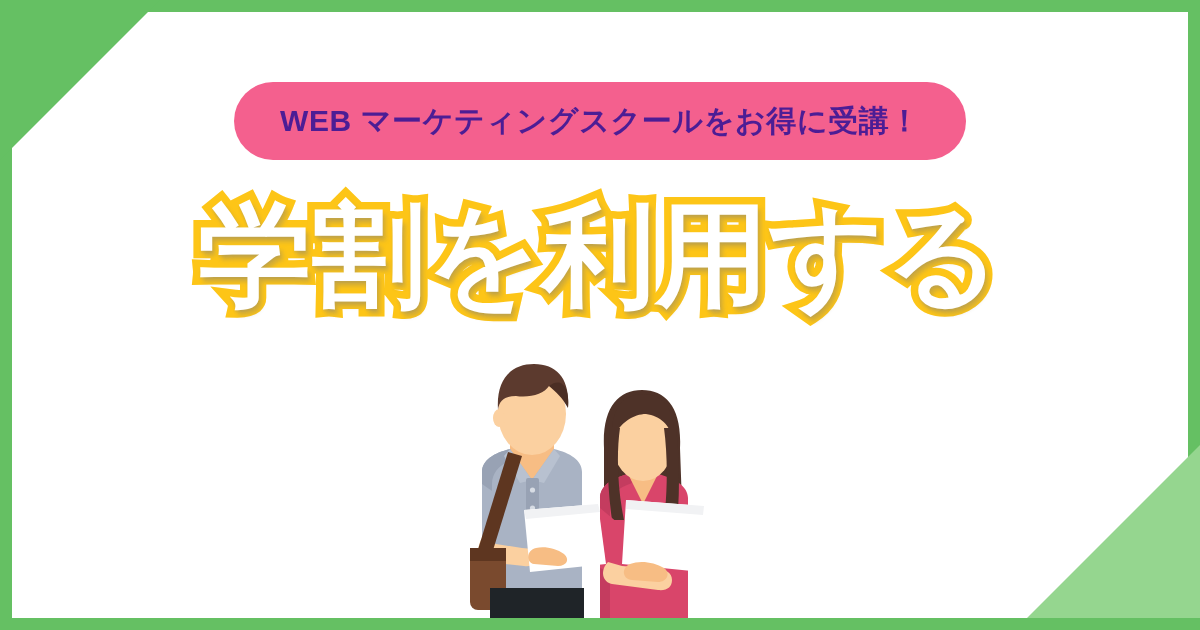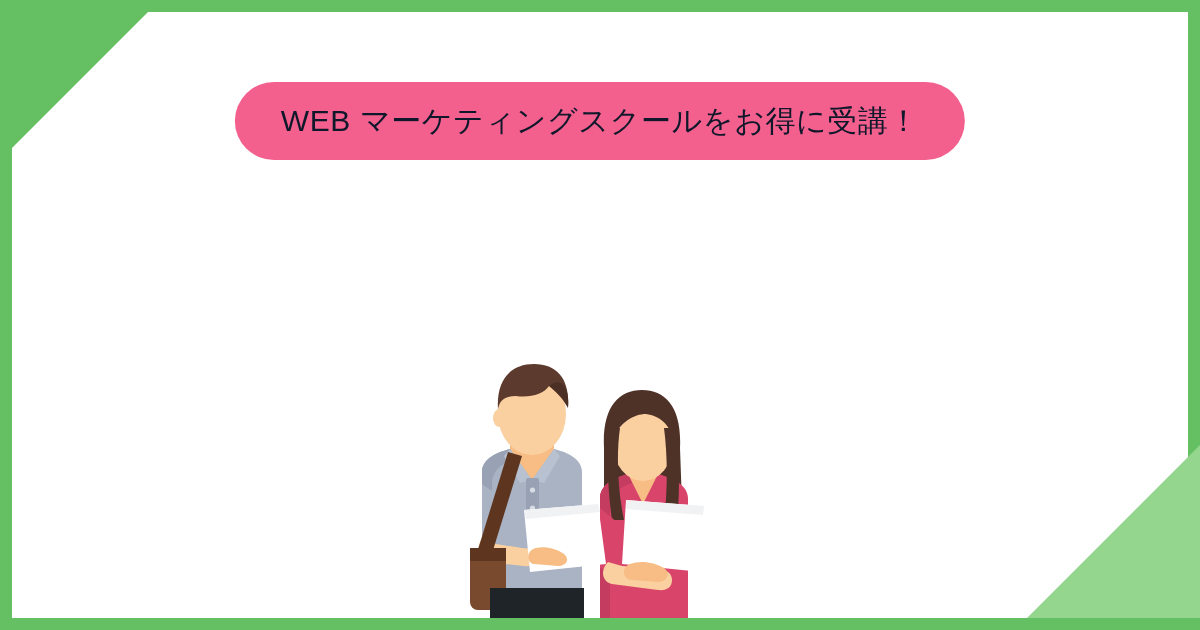--- a/index.html
+++ b/index.html
@@ -70,23 +70,23 @@
     height: 78px;
     padding: 0 46px;
     border-radius: 39px;
     background: #f4608e;
     display: flex;
     align-items: center;
     justify-content: center;
     box-sizing: border-box;
   }
   .badge-text {
-    color: #0f172a;
+    color: #4c1d95;
     font-size: 30px;
-    font-weight: 400;
+    font-weight: 700;
     letter-spacing: 0.02em;
     white-space: nowrap;
     line-height: 1;
   }
 
   
   .headline-wrap {
     position: absolute;
     top: 192px;
     left: 0;
@@ -129,20 +129,23 @@
   <div class="frame-bottom"></div>
 
   <div class="wedge-tl"></div>
   <div class="wedge-br"></div>
   <div class="bottom-band-2"></div>
 
   <div class="badge">
     <span class="badge-text">WEB マーケティングスクールをお得に受講！</span>
   </div>
 
+  <div class="headline-wrap">
+    <span class="headline">学割を利用する</span>
+  </div>
 
   <div class="illustration">
     <svg viewBox="0 0 300 266" width="300" height="266" xmlns="http://www.w3.org/2000/svg">
 
       <path d="M58 92 h44 v40 h-44 z" fill="#f7bd84"></path>
 
       <path d="M30 120
                C30 108 42 101 58 97
                L80 128
                L102 97

